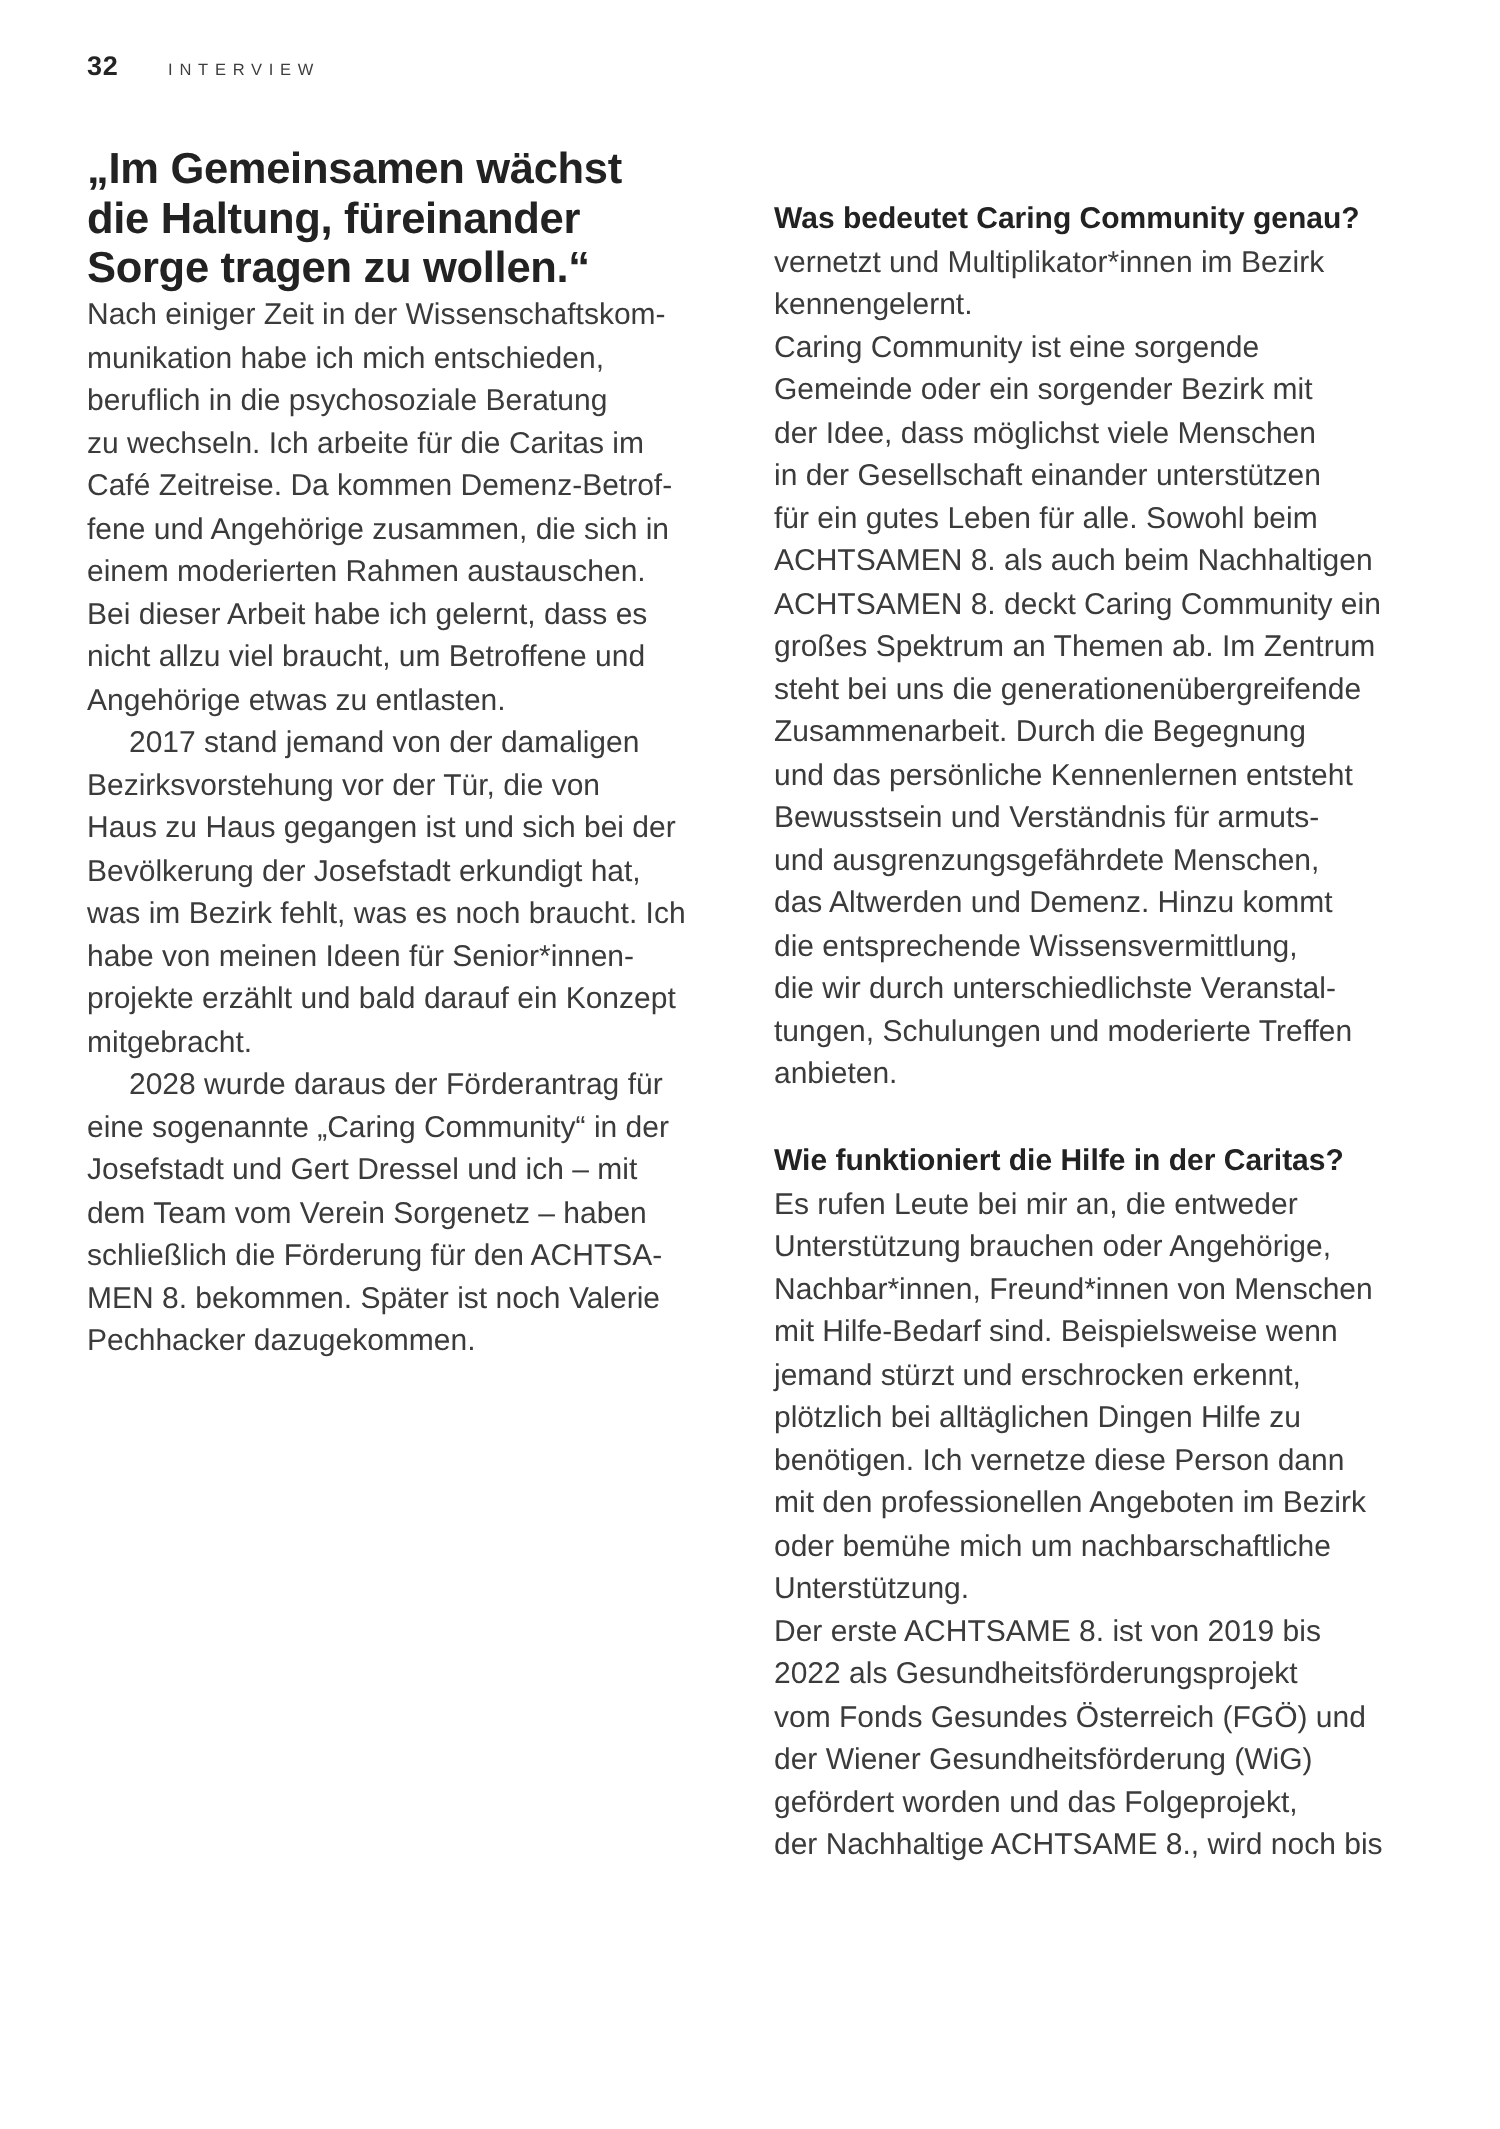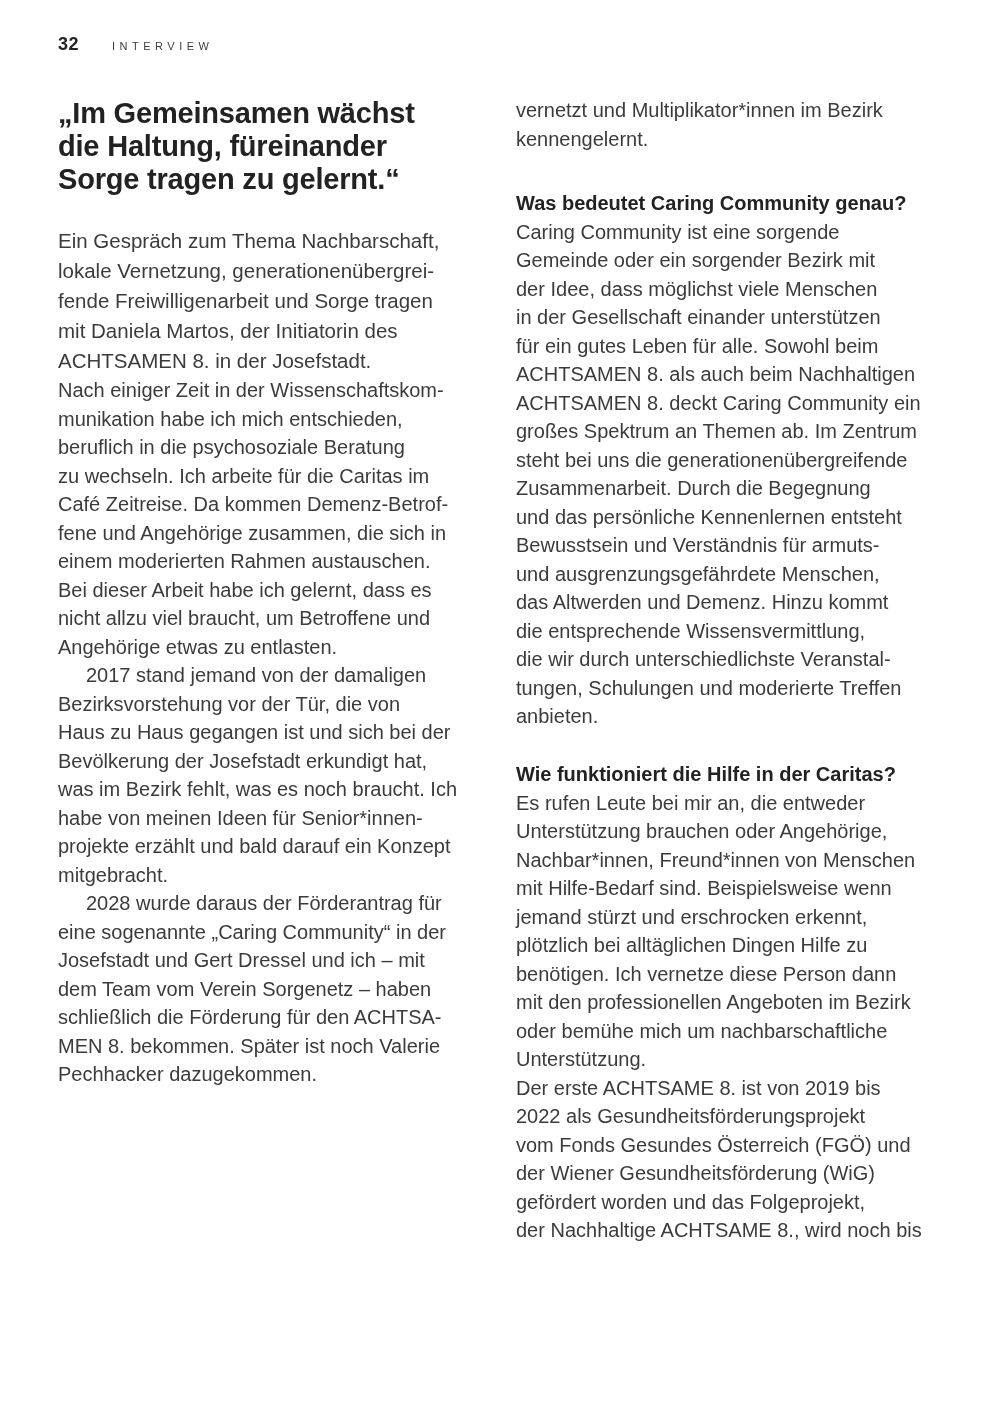--- a/index.html
+++ b/index.html
@@ -87,26 +87,21 @@
 <div class="page">
 
   <div class="page-header">
     <span class="page-number">32</span>
     <span class="section-label">INTERVIEW</span>
   </div>
 
   <div class="col col-left">
     <h1 class="line-block headline">„Im Gemeinsamen wächst
 die Haltung, füreinander
-Sorge tragen zu gelernt.“</h1>
-    <p class="line-block intro">Ein Gespräch zum Thema Nachbarschaft,
-lokale Vernetzung, generationenübergrei-
-fende Freiwilligenarbeit und Sorge tragen
-mit Daniela Martos, der Initiatorin des
-ACHTSAMEN 8. in der Josefstadt.</p>
+Sorge tragen zu wollen.“</h1>
     <p class="line-block body-text">Nach einiger Zeit in der Wissenschaftskom-
 munikation habe ich mich entschieden,
 beruflich in die psychosoziale Beratung
 zu wechseln. Ich arbeite für die Caritas im
 Café Zeitreise. Da kommen Demenz-Betrof-
 fene und Angehörige zusammen, die sich in
 einem moderierten Rahmen austauschen.
 Bei dieser Arbeit habe ich gelernt, dass es
 nicht allzu viel braucht, um Betroffene und
 Angehörige etwas zu entlasten.</p>
@@ -121,23 +116,23 @@
     <p class="line-block body-text indent">2028 wurde daraus der Förderantrag für
 eine sogenannte „Caring Community“ in der
 Josefstadt und Gert Dressel und ich – mit
 dem Team vom Verein Sorgenetz – haben
 schließlich die Förderung für den ACHTSA-
 MEN 8. bekommen. Später ist noch Valerie
 Pechhacker dazugekommen.</p>
   </div>
 
   <div class="col col-right">
+    <p class="line-block question mt-q2">Was bedeutet Caring Community genau?</p>
     <p class="line-block body-text">vernetzt und Multiplikator*innen im Bezirk
 kennengelernt.</p>
-    <p class="line-block question mt-q2">Was bedeutet Caring Community genau?</p>
     <p class="line-block body-text">Caring Community ist eine sorgende
 Gemeinde oder ein sorgender Bezirk mit
 der Idee, dass möglichst viele Menschen
 in der Gesellschaft einander unterstützen
 für ein gutes Leben für alle. Sowohl beim
 ACHTSAMEN 8. als auch beim Nachhaltigen
 ACHTSAMEN 8. deckt Caring Community ein
 großes Spektrum an Themen ab. Im Zentrum
 steht bei uns die generationenübergreifende
 Zusammenarbeit. Durch die Begegnung

